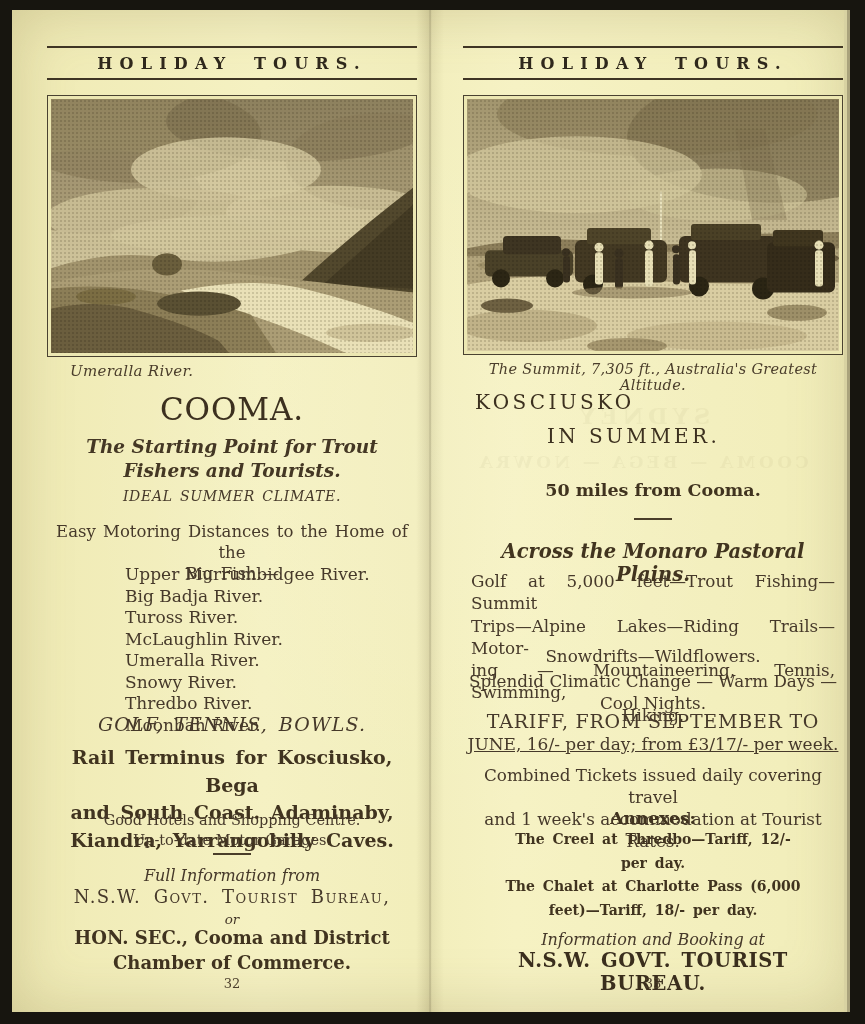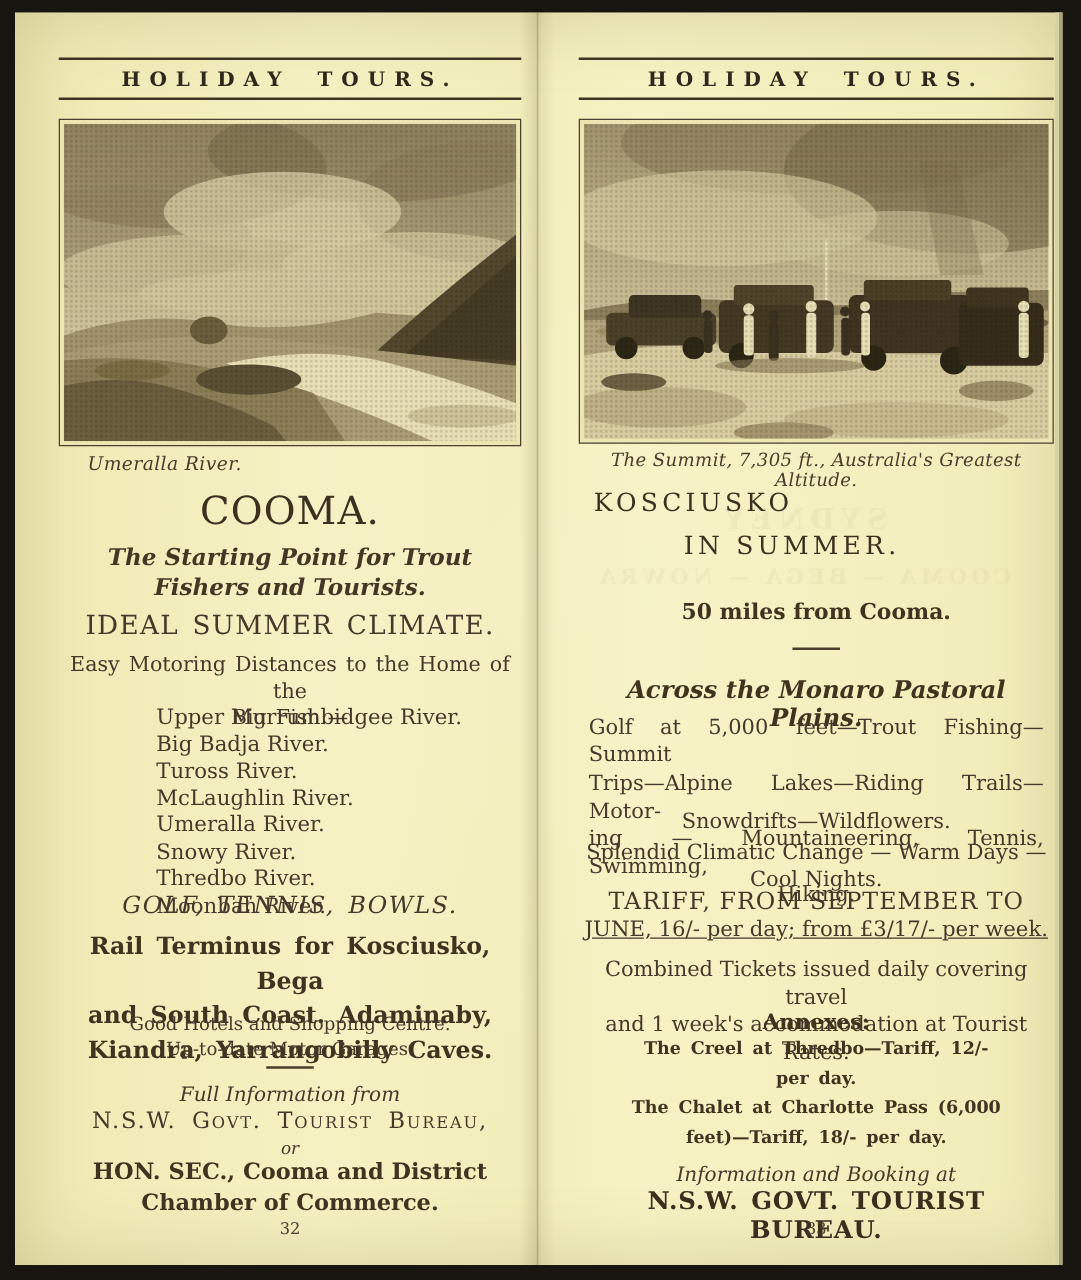--- a/index.html
+++ b/index.html
@@ -42,21 +42,21 @@
   .photo-inner svg { display:block; width:100%; height:100%; }
   .halftone {
     position:absolute; inset:0;
     background-image:radial-gradient(rgba(62,52,28,.16) 1px, rgba(0,0,0,0) 1.4px);
     background-size:4px 4px; mix-blend-mode:multiply; pointer-events:none;
   }
   .caption { font-style:italic; font-size:15px; color:#4a3d2b; letter-spacing:.02em; }
   .page-title { font-size:31px; letter-spacing:.03em; color:#3c301f; }
   .kos-title { font-size:20px; letter-spacing:.17em; color:#3c301f; white-space:nowrap; }
   .sub-bi { font-weight:700; font-style:italic; font-size:18.5px; line-height:24px; color:#443724; }
-  .caps-head { font-size:21px; letter-spacing:.05em; word-spacing:.15em; }
+  .caps-head { font-size:14px; letter-spacing:.05em; word-spacing:.15em;font-style:italic; }
   .body-txt { font-size:16.5px; word-spacing:2px; line-height:21px; }
   .list-txt { font-size:17px; line-height:21.5px; }
   .italic-caps { font-style:italic; font-size:19px; letter-spacing:.06em; word-spacing:.2em; }
   .bold-block { font-weight:700; font-size:19px; line-height:27.5px; word-spacing:4px; color:#40331f; }
   .small-note { font-size:14.5px; line-height:20px; }
   .mini-rule { width:38px; border-top:2px solid #4a3e2a; margin:0 auto; }
   .it { font-style:italic; }
   .smallcaps { font-variant:small-caps; letter-spacing:.08em; word-spacing:.3em; font-size:18px; }
   .bold-foot { font-weight:700; font-size:18px; line-height:24.5px; color:#40331f; }
   .pageno { font-size:13px; color:#4c3f2c; }

